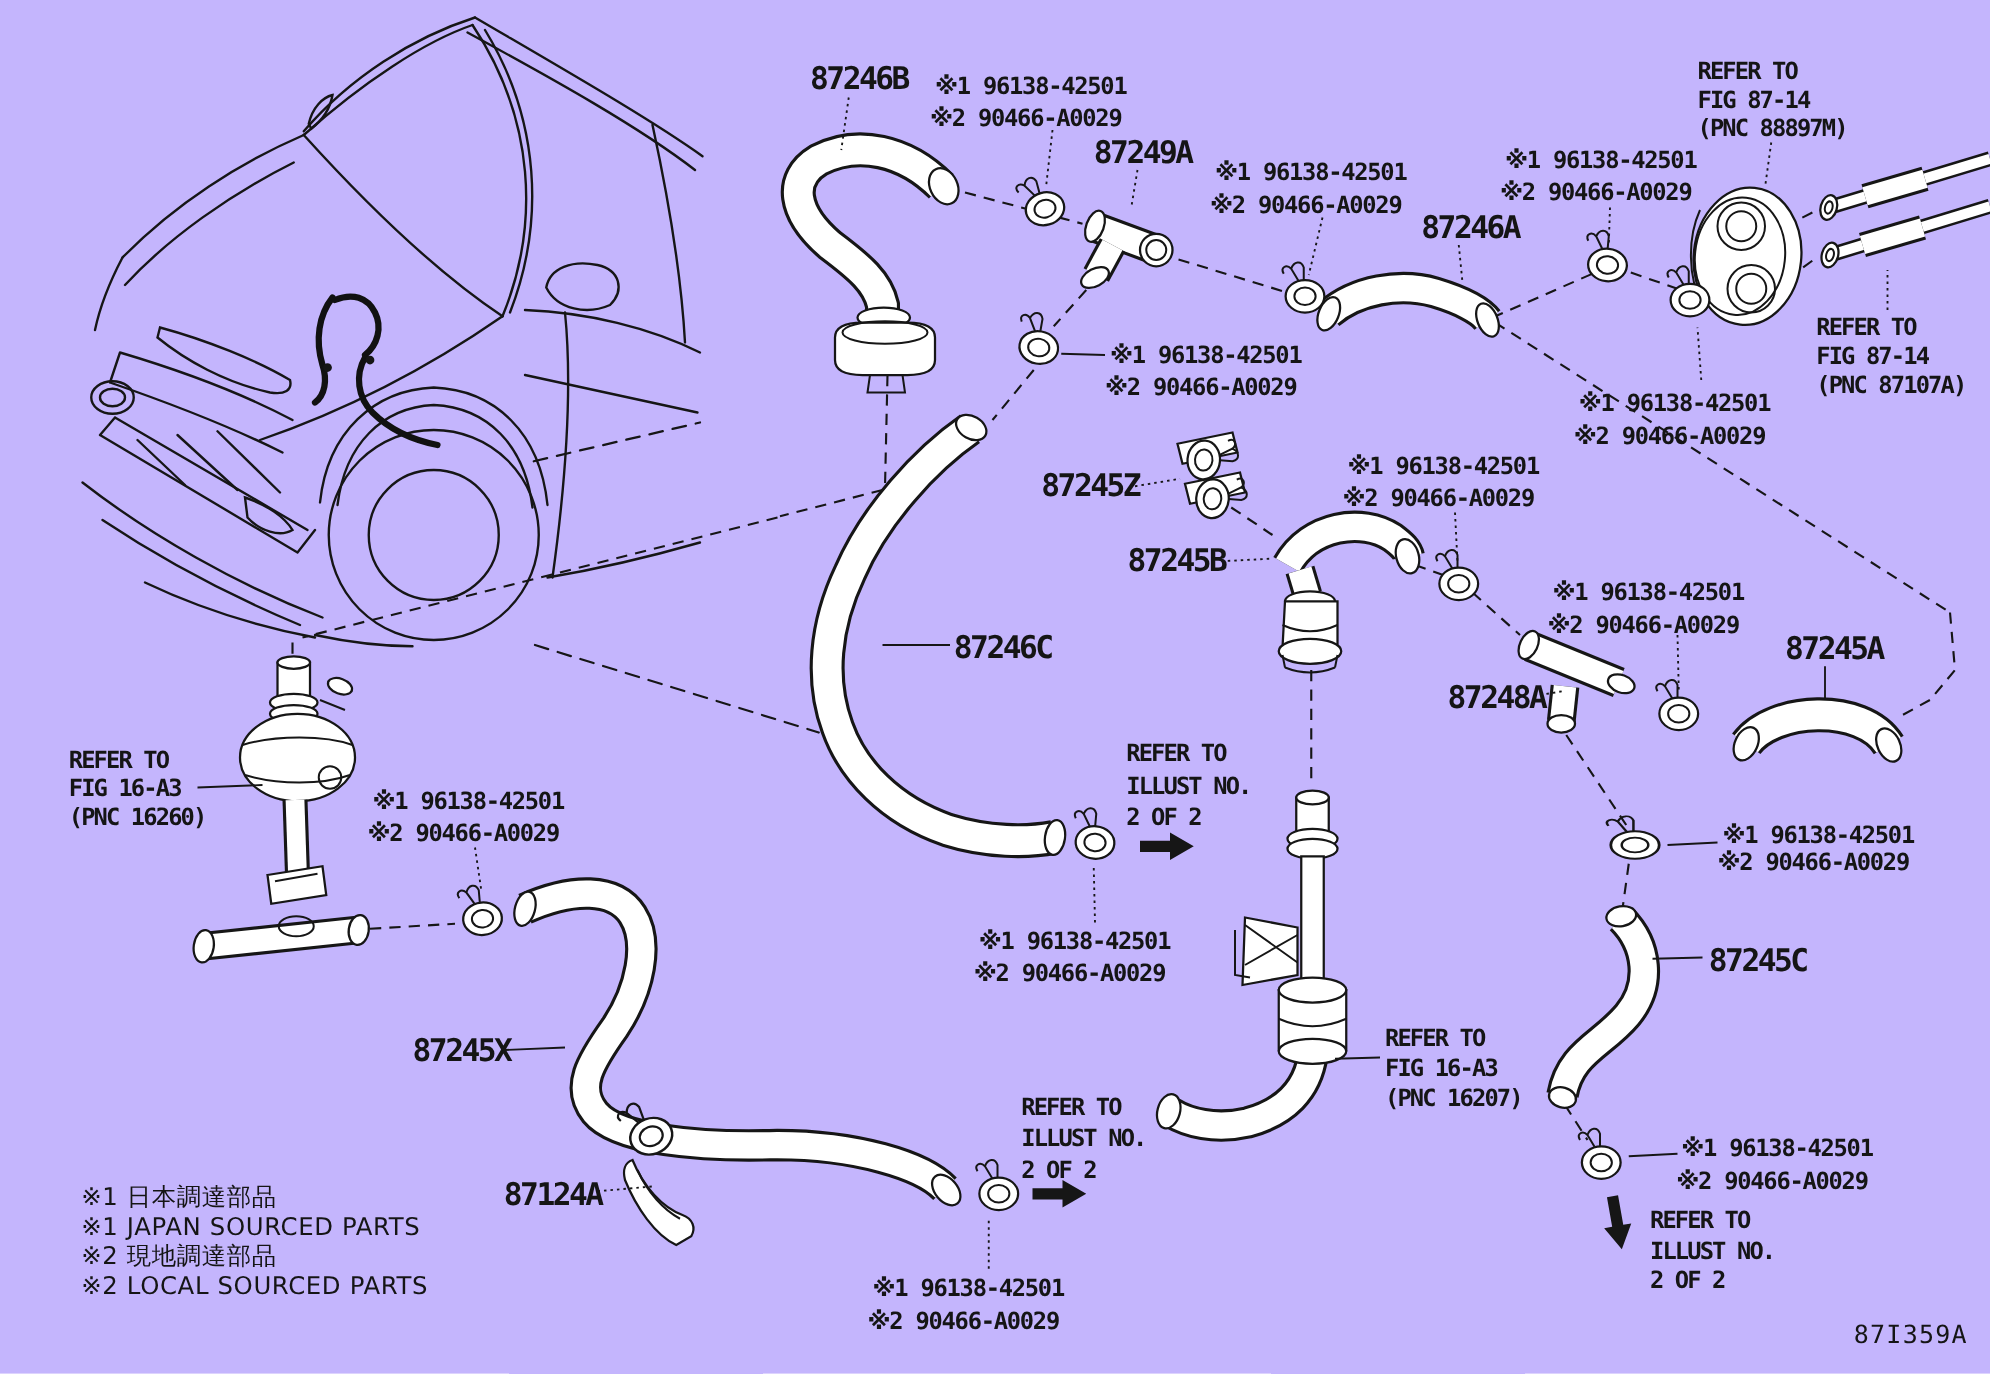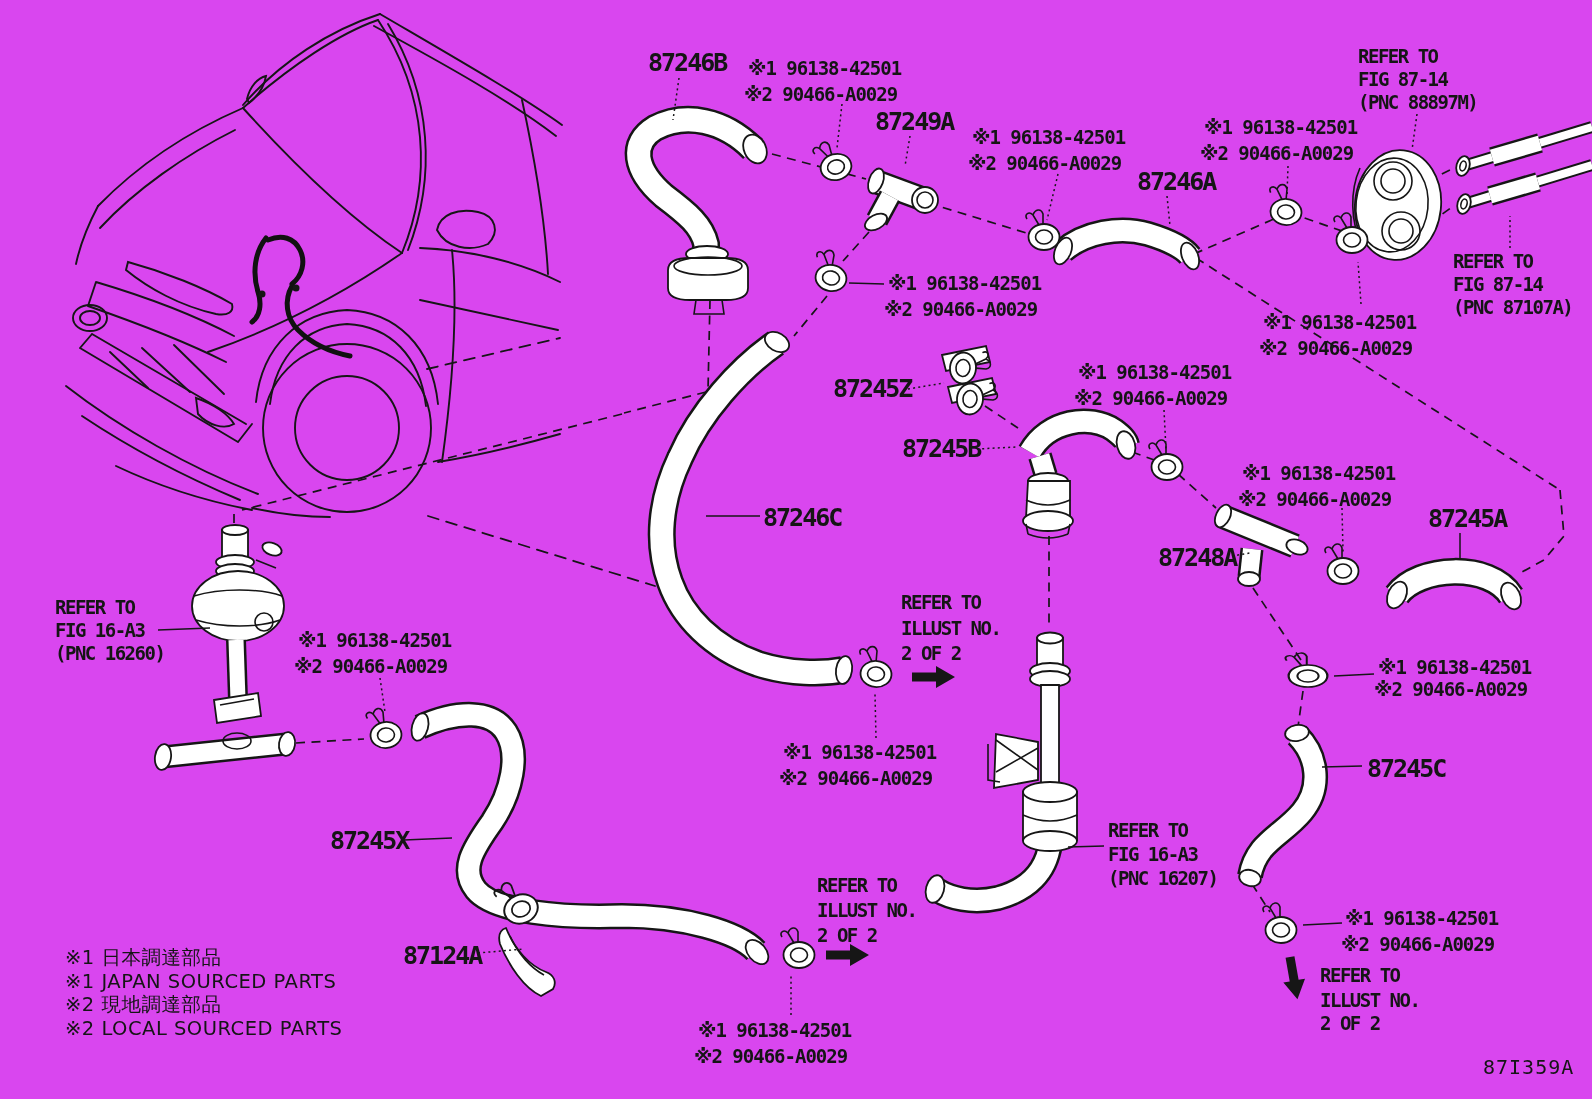--- a/index.html
+++ b/index.html
@@ -1,16 +1,16 @@
 <!DOCTYPE html>
 <html><head>
 <meta charset="utf-8">
 <style>
   html,body{margin:0;padding:0;background:#fff;}
-  .stage{position:relative;width:1592px;height:1099px;background:#d946ef;overflow:hidden;}
+  .stage{position:relative;width:1592px;height:1099px;background:#c4b5fd;overflow:hidden;}
   svg{position:absolute;left:0;top:0;}
   .k{stroke:#161616;fill:none;}
   .car{stroke-width:1.9;stroke-linecap:round;}
   .thin{stroke-width:1.5;}
   .dot{stroke-width:1.5;stroke-dasharray:2 3.2;}
   .dsh{stroke-width:1.7;stroke-dasharray:9 6.5;}
   .dshc{stroke-width:1.8;stroke-dasharray:11 8;}
   .wf{fill:#ffffff;stroke:#161616;stroke-width:1.8;}
   .nf{fill:none;stroke:#161616;stroke-width:1.6;}
   .bold5{stroke:#111;stroke-width:5;fill:none;stroke-linecap:round;}

